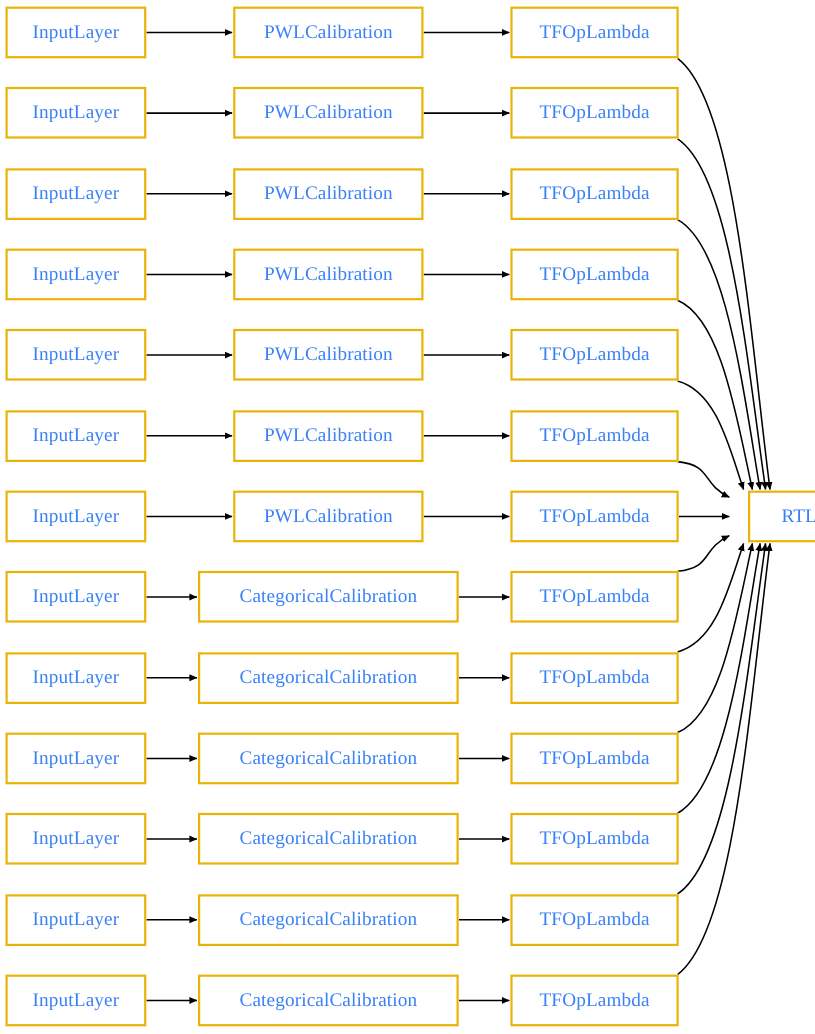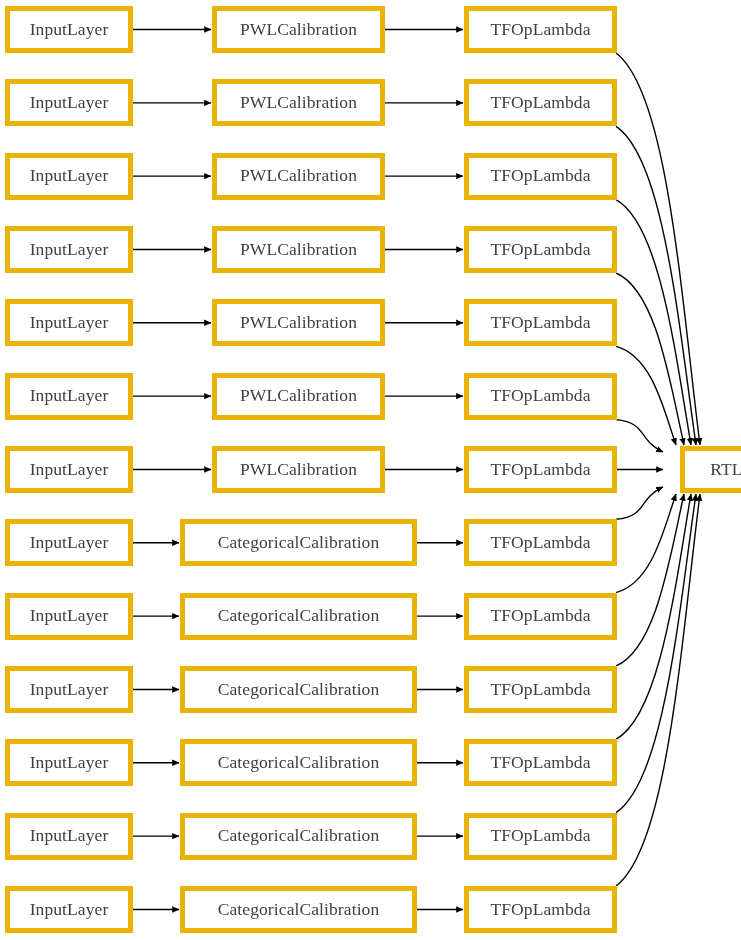--- a/index.html
+++ b/index.html
@@ -19,28 +19,28 @@
     position: absolute;
     left: 0;
     top: 0;
     width: 741px;
     height: 940px;
     pointer-events: none;
   }
   .node {
     position: absolute;
     box-sizing: border-box;
-    border: 5px solid #eab308;
+    border: 2px solid #eab308;
     background: #ffffff;
     display: flex;
     align-items: center;
     justify-content: center;
     font-size: 17.5px;
     line-height: 1;
-    color: #404040;
+    color: #3b82f6;
     white-space: nowrap;
     letter-spacing: 0.1px;
   }
   .node-label {
     display: block;
     transform: translateY(-0.5px);
   }
 </style>
 </head>
 <body>

